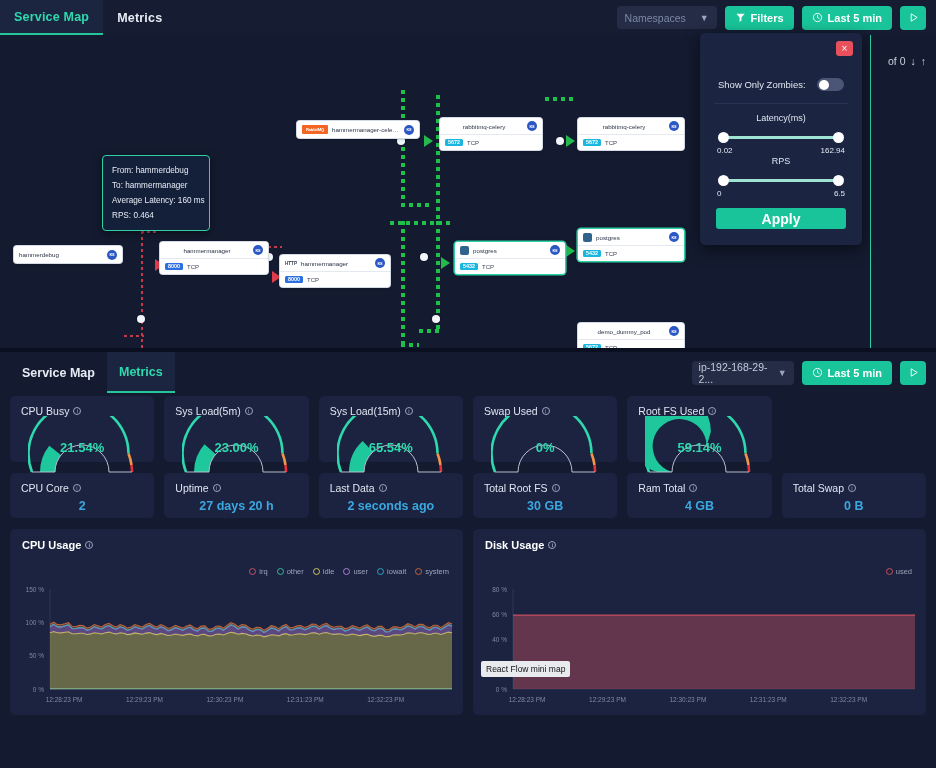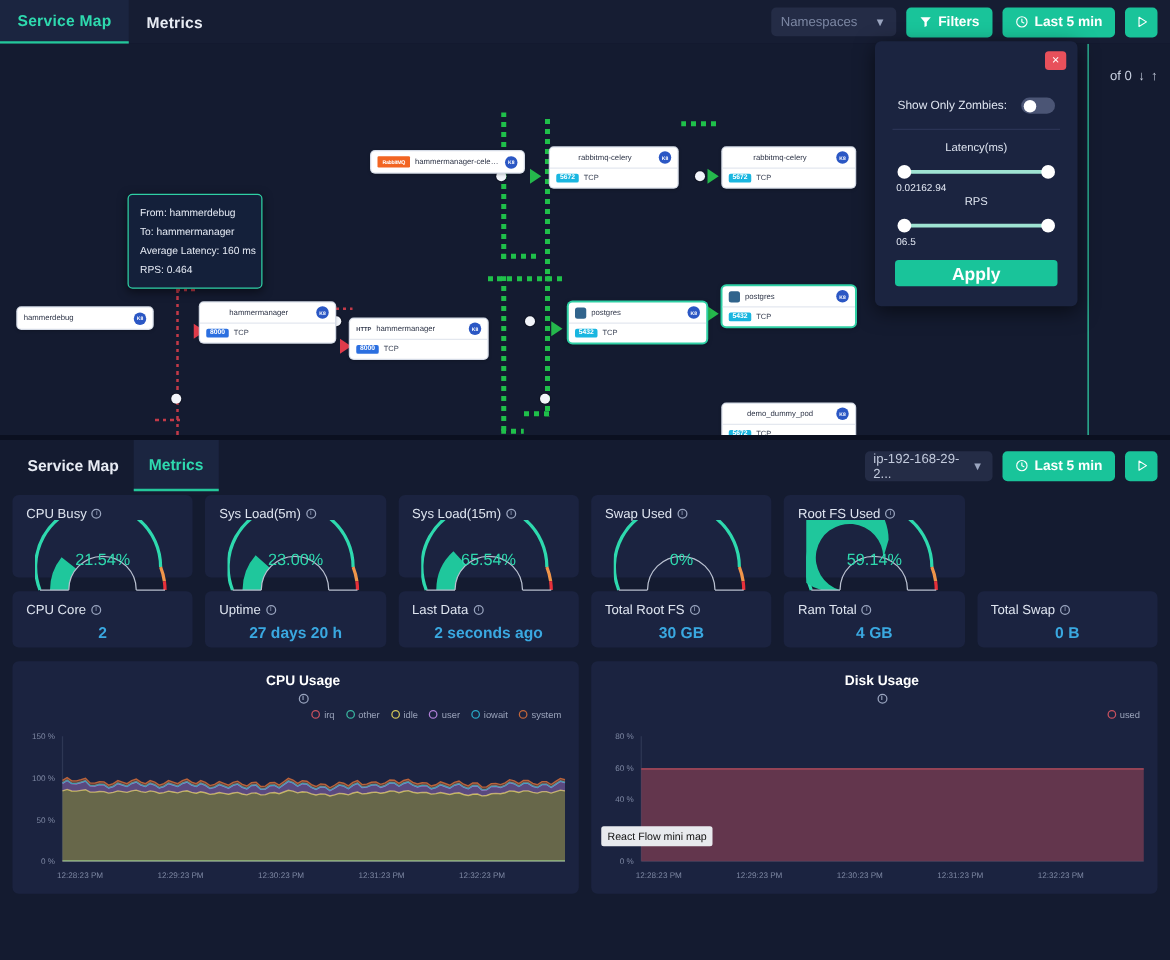--- a/index.html
+++ b/index.html
@@ -163,21 +163,21 @@
   .slider-wrap { position: relative; margin: 9px 18px 0; height: 11px; }
   .slider-track {
     position: absolute; left: 3px; right: 3px; top: 4px; height: 3px;
     background: #9fe3d2; border-radius: 2px;
   }
   .slider-knob {
     position: absolute; top: 0; width: 11px; height: 11px; border-radius: 50%;
     background: #fff; cursor: pointer;
   }
   .slider-vals {
-    display: flex; justify-content: flex-start; padding: 0 17px;
+    display: flex; justify-content: space-between; padding: 0 17px;
     margin-top: 3px; font-size: 8px; color: #e2e7f2;
   }
   .apply-btn {
     margin: 10px 16px 0; height: 21px; background: #19c49a; border-radius: 3px;
     color: #fff; font-size: 14px; font-weight: 700; cursor: pointer;
     display: flex; align-items: center; justify-content: center; border: none;
     width: calc(100% - 32px);
   }
 
   
@@ -213,39 +213,39 @@
   }
   .info-i {
     width: 8px; height: 8px; border-radius: 50%; border: 1px solid #9aa5bf;
     font-size: 6px; color: #9aa5bf; display: inline-flex;
     align-items: center; justify-content: center; line-height: 1;
   }
   .gauge-card { height: 66px; position: relative; }
   .gauge-holder { position: absolute; left: 0; right: 0; top: 20px; display: flex; justify-content: center; }
   .gauge-val {
     position: absolute; left: 0; right: 0; bottom: 7px; text-align: center;
-    font-size: 13px; color: #2ed9ae; font-weight: 400;
+    font-size: 13px; color: #2ed9ae; font-weight: 700;
   }
 
   .grid-stats {
     display: grid; grid-template-columns: repeat(6, 1fr); gap: 10px;
     padding: 11px 10px 0;
   }
   .stat-card { height: 45px; }
   .stat-val {
     text-align: center; font-size: 12.5px; color: #3aa8e0; font-weight: 700;
     margin-top: 5px;
   }
 
   .grid-charts {
     display: grid; grid-template-columns: 1fr 1fr; gap: 10px;
     padding: 11px 10px 0;
   }
   .chart-card { height: 186px; position: relative; }
-  .chart-title { font-size: 11px; color: #ffffff; font-weight: 700; padding: 10px 0 0 12px; display: flex; align-items: center; gap: 4px; flex-direction: column; }
+  .chart-title { font-size: 11px; color: #ffffff; font-weight: 700; padding: 10px 0 0 12px; display: flex; align-items: center; gap: 4px; }
   .legend {
     position: absolute; right: 14px; top: 38px; display: flex; gap: 9px;
   }
   .legend-item { display: flex; align-items: center; gap: 3px; }
   .legend-dot { width: 7px; height: 7px; border-radius: 50%; border: 1.3px solid; }
   .legend-label { font-size: 7.5px; color: #9aa3ba; }
   .plot { position: absolute; left: 0; right: 0; top: 50px; bottom: 0; }
   .minimap-tip {
     position: absolute; left: 8px; top: 132px; background: #e8eaee;
     color: #111; font-size: 8.5px; padding: 3px 5px; border-radius: 2px;

